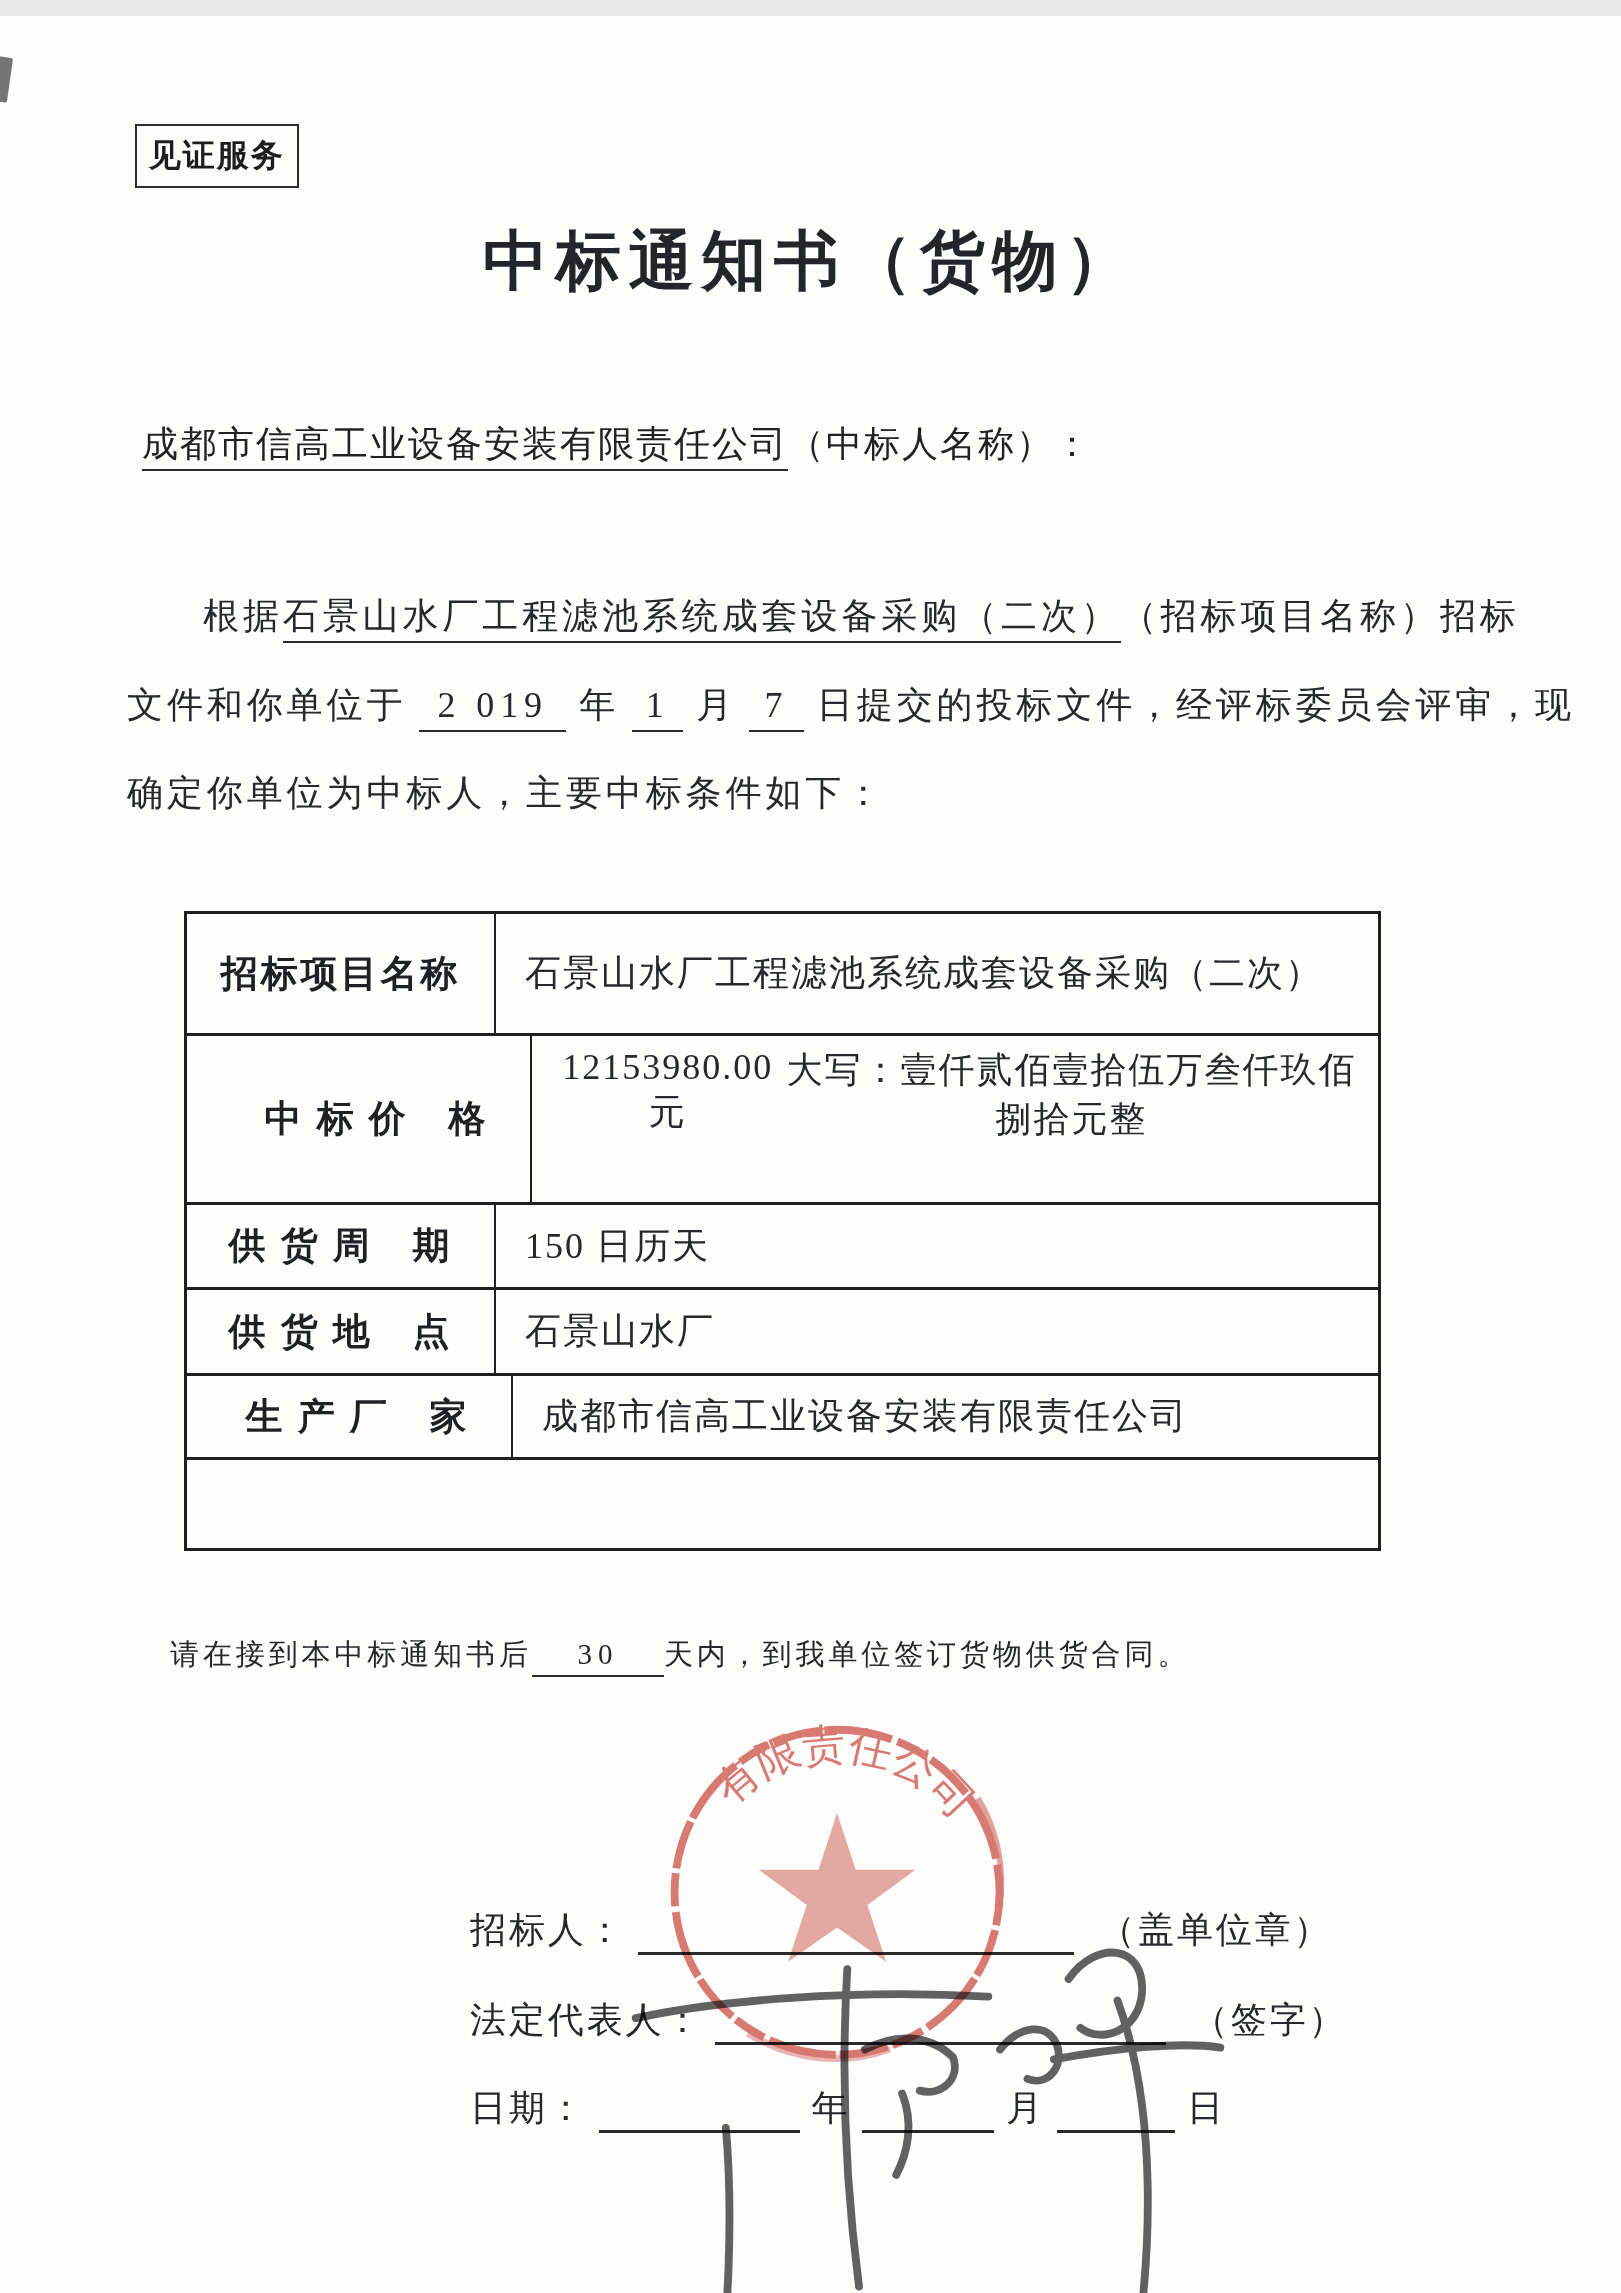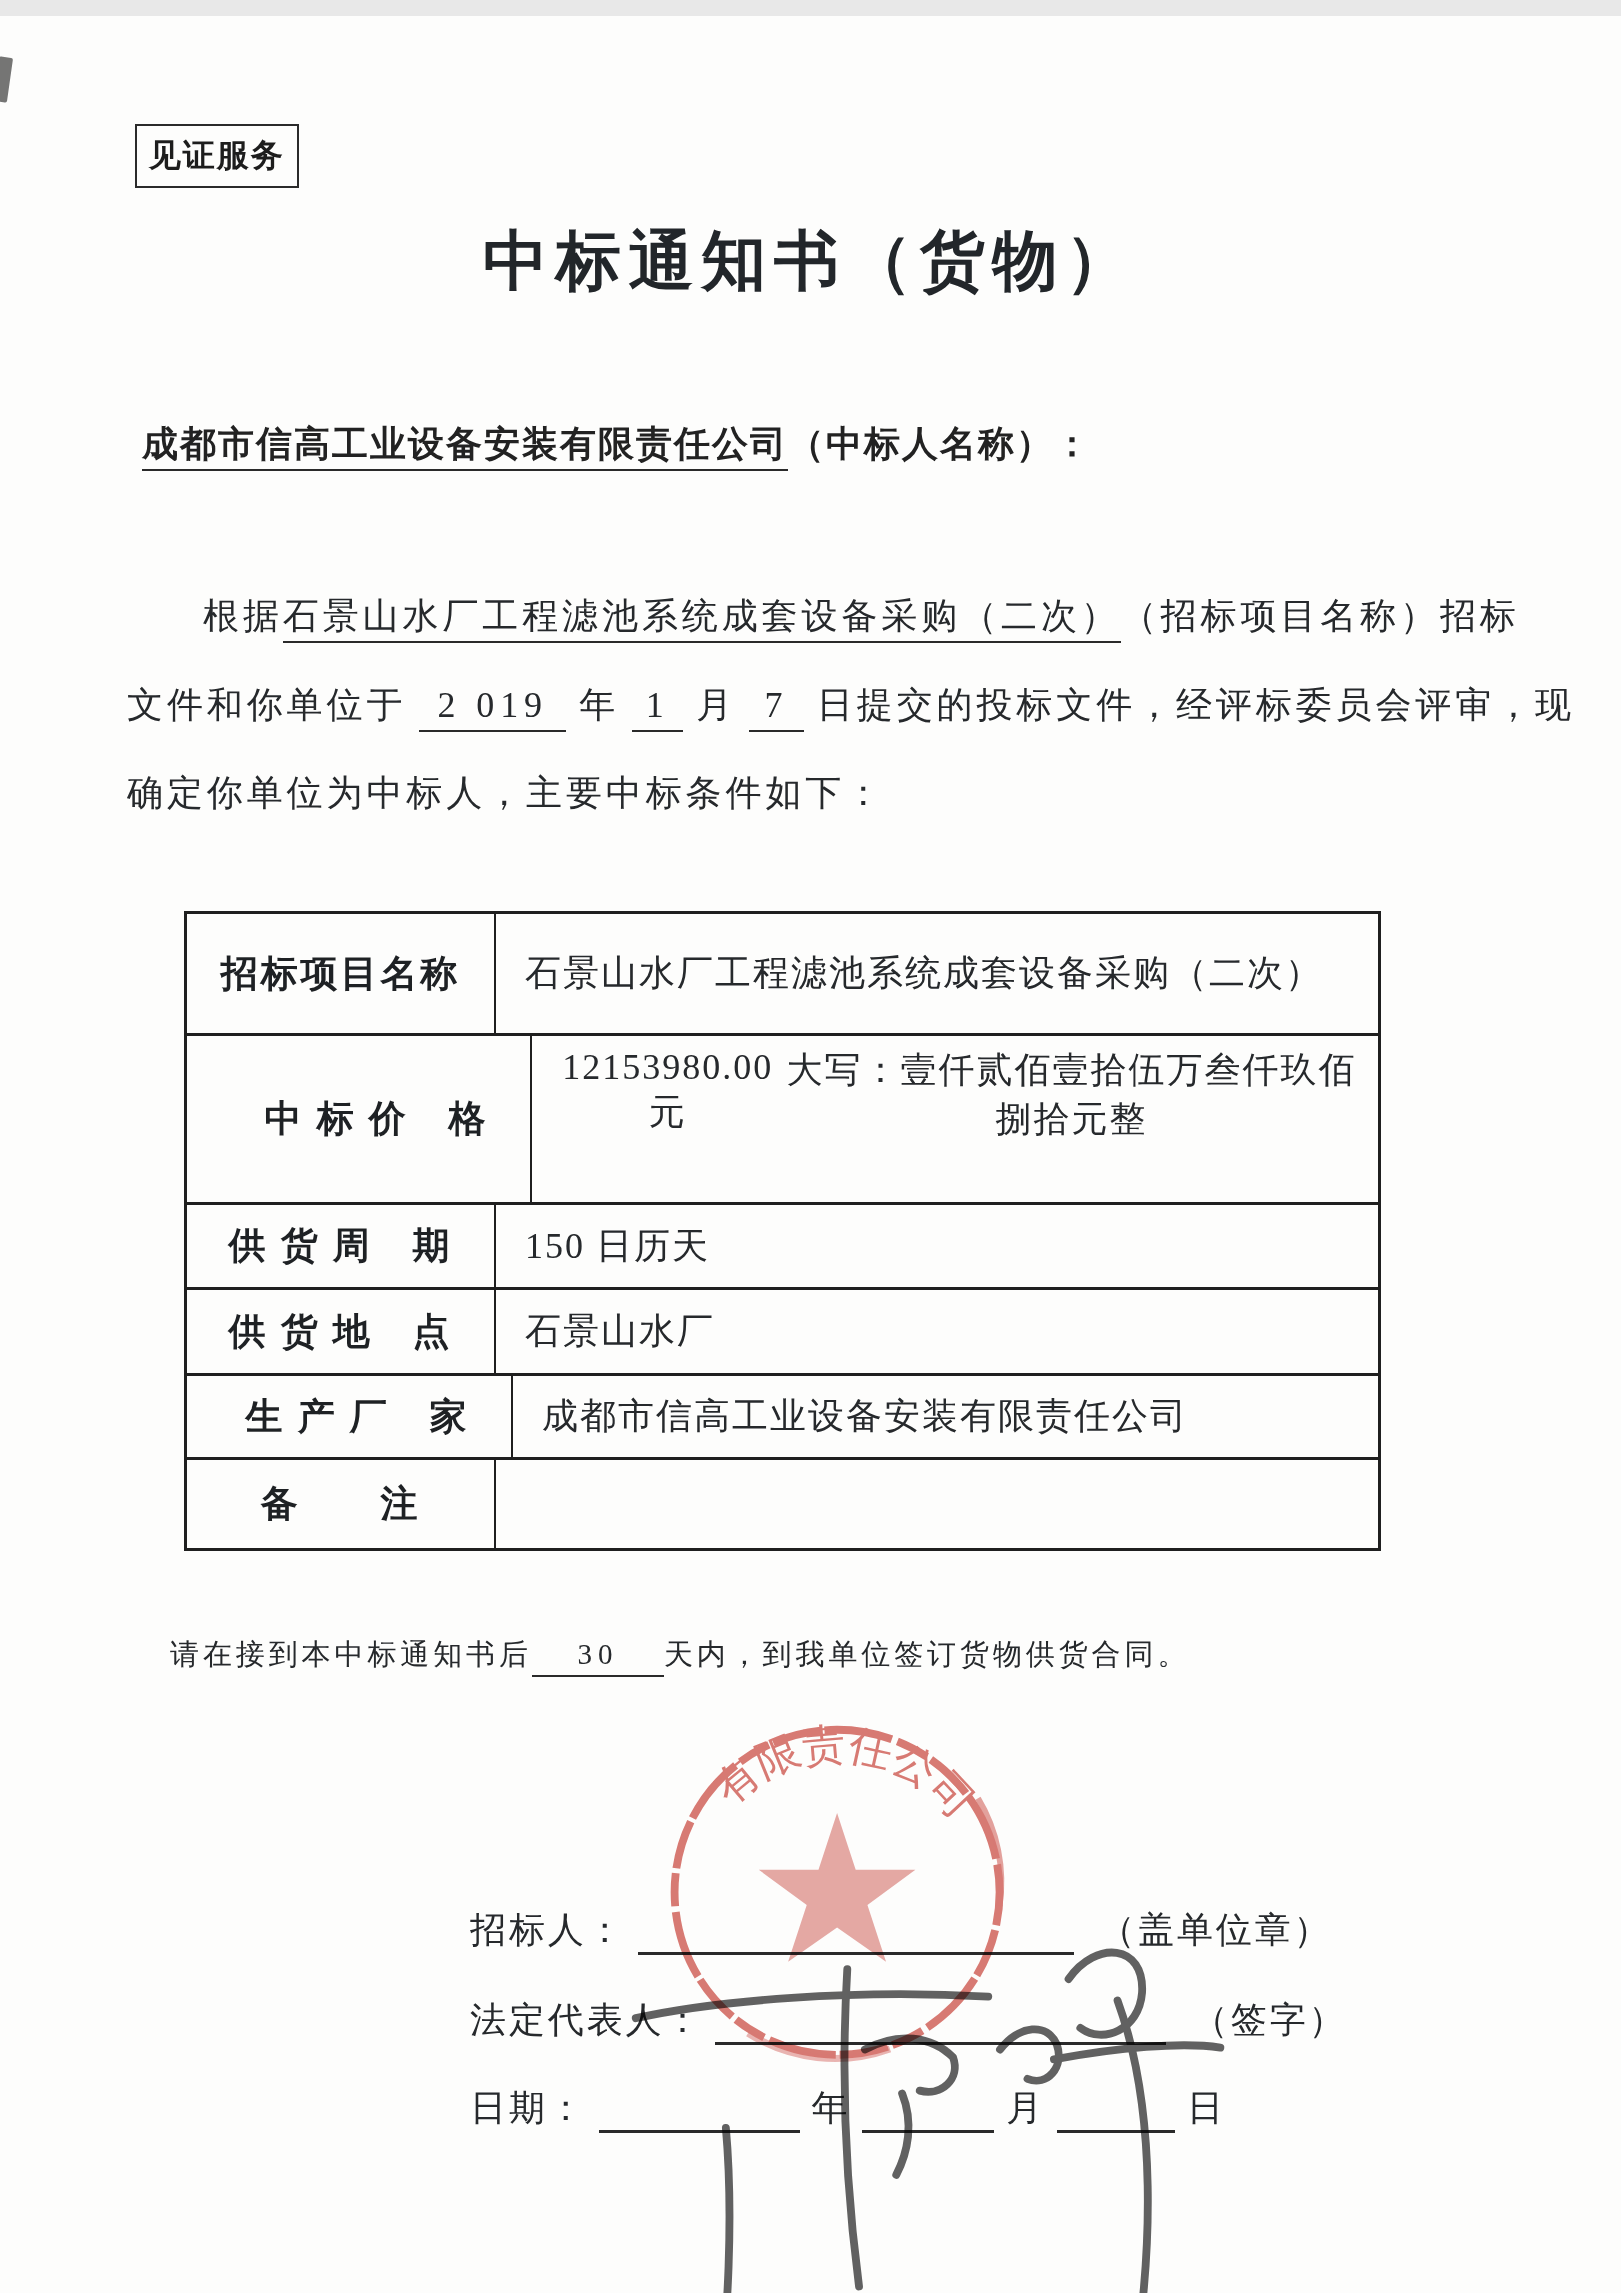--- a/index.html
+++ b/index.html
@@ -25,21 +25,21 @@
     color:#1d1d1d;
   }
   .doc-title {
     position:absolute; left:0; right:0; top:201px;
     text-align:center;
     font-size:65px; font-weight:700; letter-spacing:7.8px;
     color:#22262a;
   }
   .salutation {
     position:absolute; left:142px; top:404px;
-    font-size:36px; font-weight:700; letter-spacing:2px;
+    font-size:36px; font-weight:400; letter-spacing:2px;
     white-space:nowrap;
   }
   .u { border-bottom:2.9px solid #2a2a2a; padding-bottom:4.9px; }
   .para-line {
     position:absolute; left:127px; right:108px;
     font-size:36px; letter-spacing:3.9px; white-space:nowrap;
     color:#26292c;
   }
   .indent { padding-left:76px; }
   .blank-num {
@@ -147,21 +147,20 @@
     </div>
     <div class="t-row r4">
       <div class="t-label">供 货 地　点</div>
       <div class="t-value">石景山水厂</div>
     </div>
     <div class="t-row r5">
       <div class="t-label">生 产 厂　家</div>
       <div class="t-value">成都市信高工业设备安装有限责任公司</div>
     </div>
     <div class="t-row r6">
-      <div class="t-label">备　　注</div>
       <div class="t-value"></div>
     </div>
   </div>
 
   <div class="closing">
     <span>请在接到本中标通知书后</span><span class="blank-num" style="min-width:132px;">30</span><span>天内，到我单位签订货物供货合同。</span>
   </div>
 
   <div class="sig-row" style="top:1890px;">
     <span>招标人：</span>

